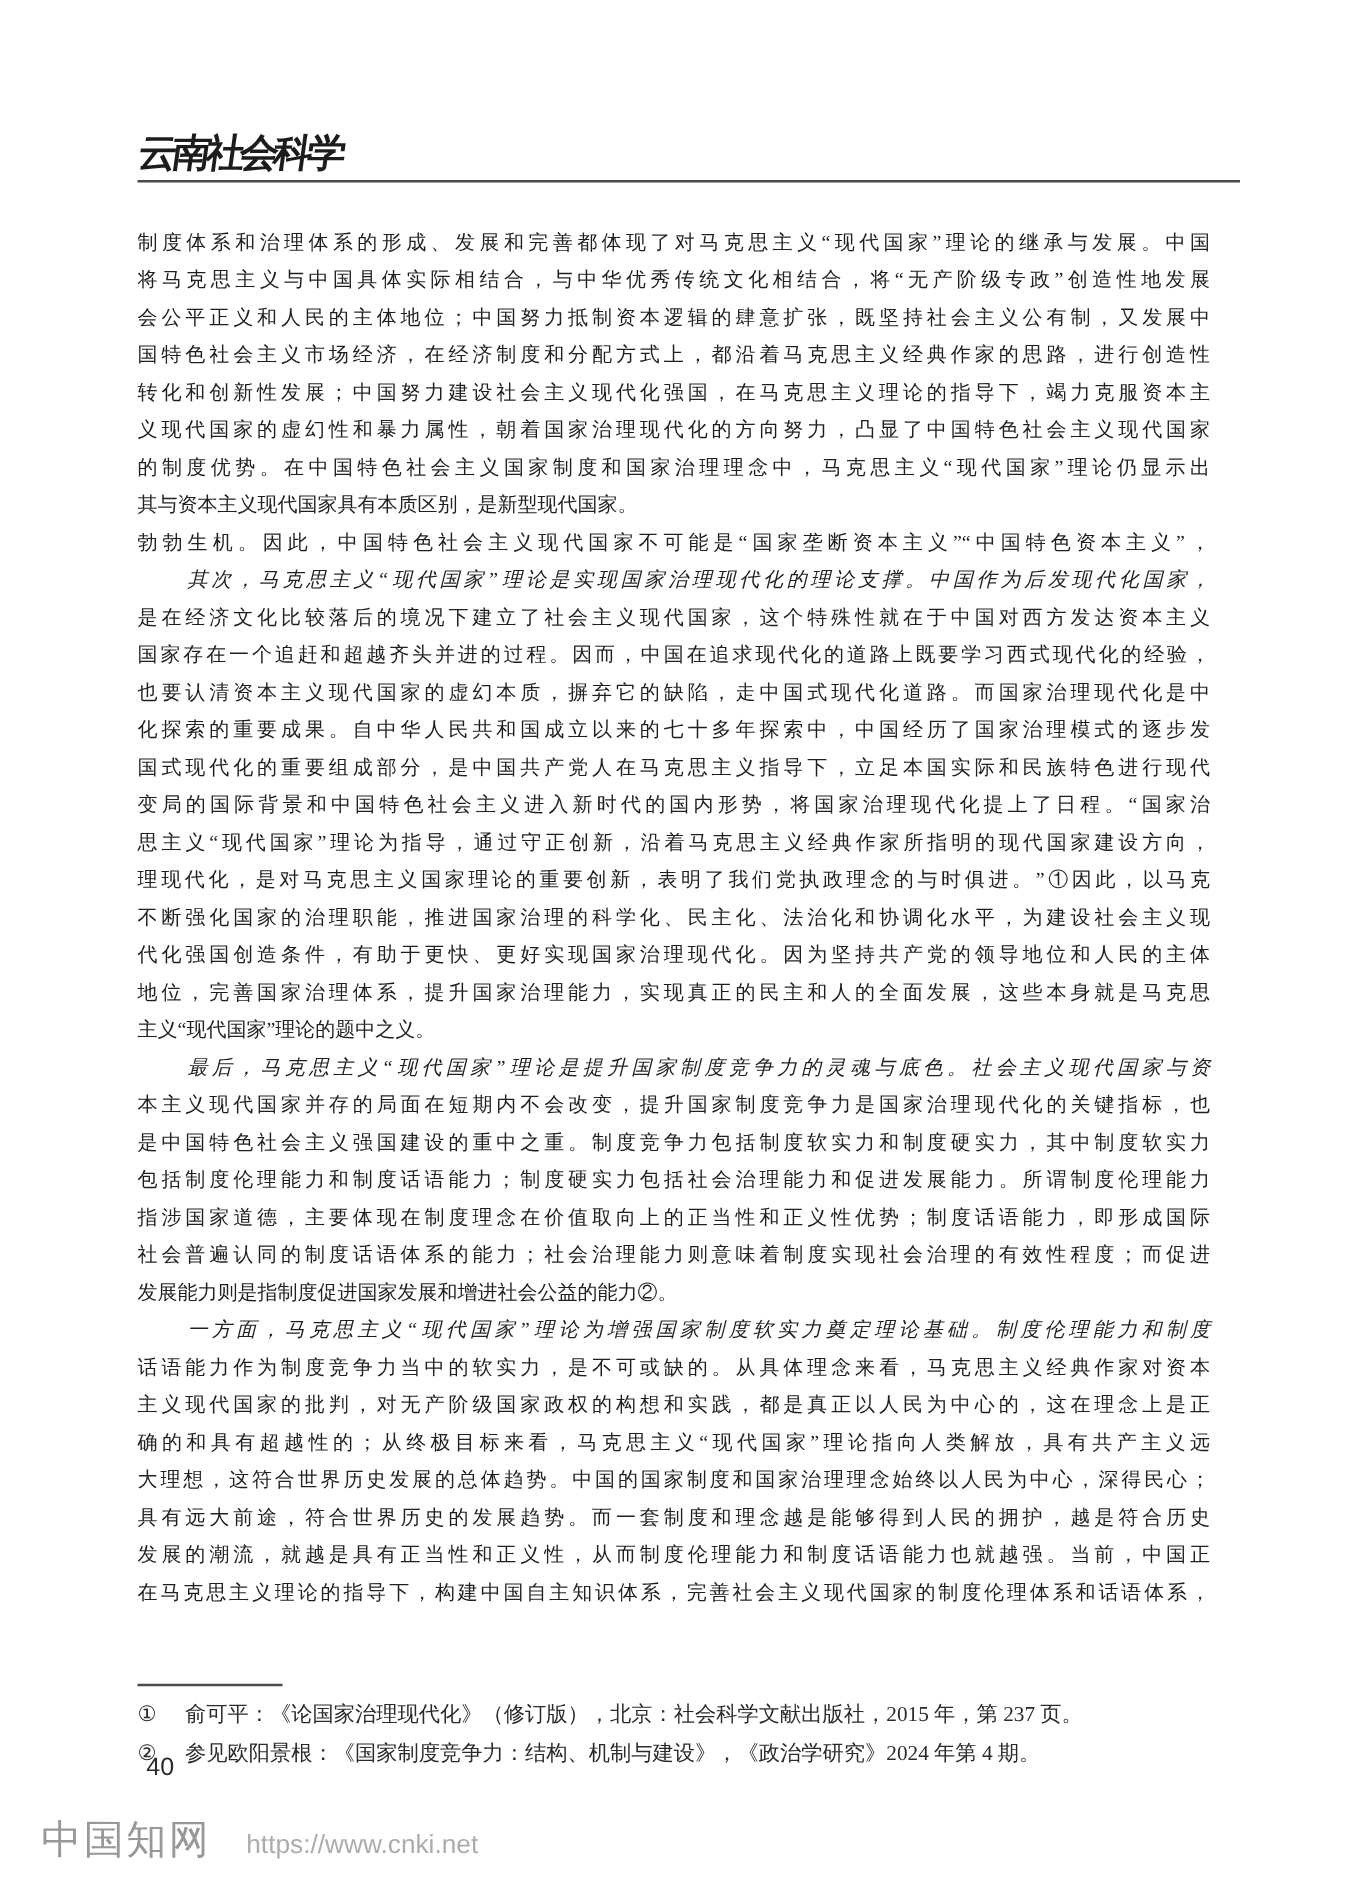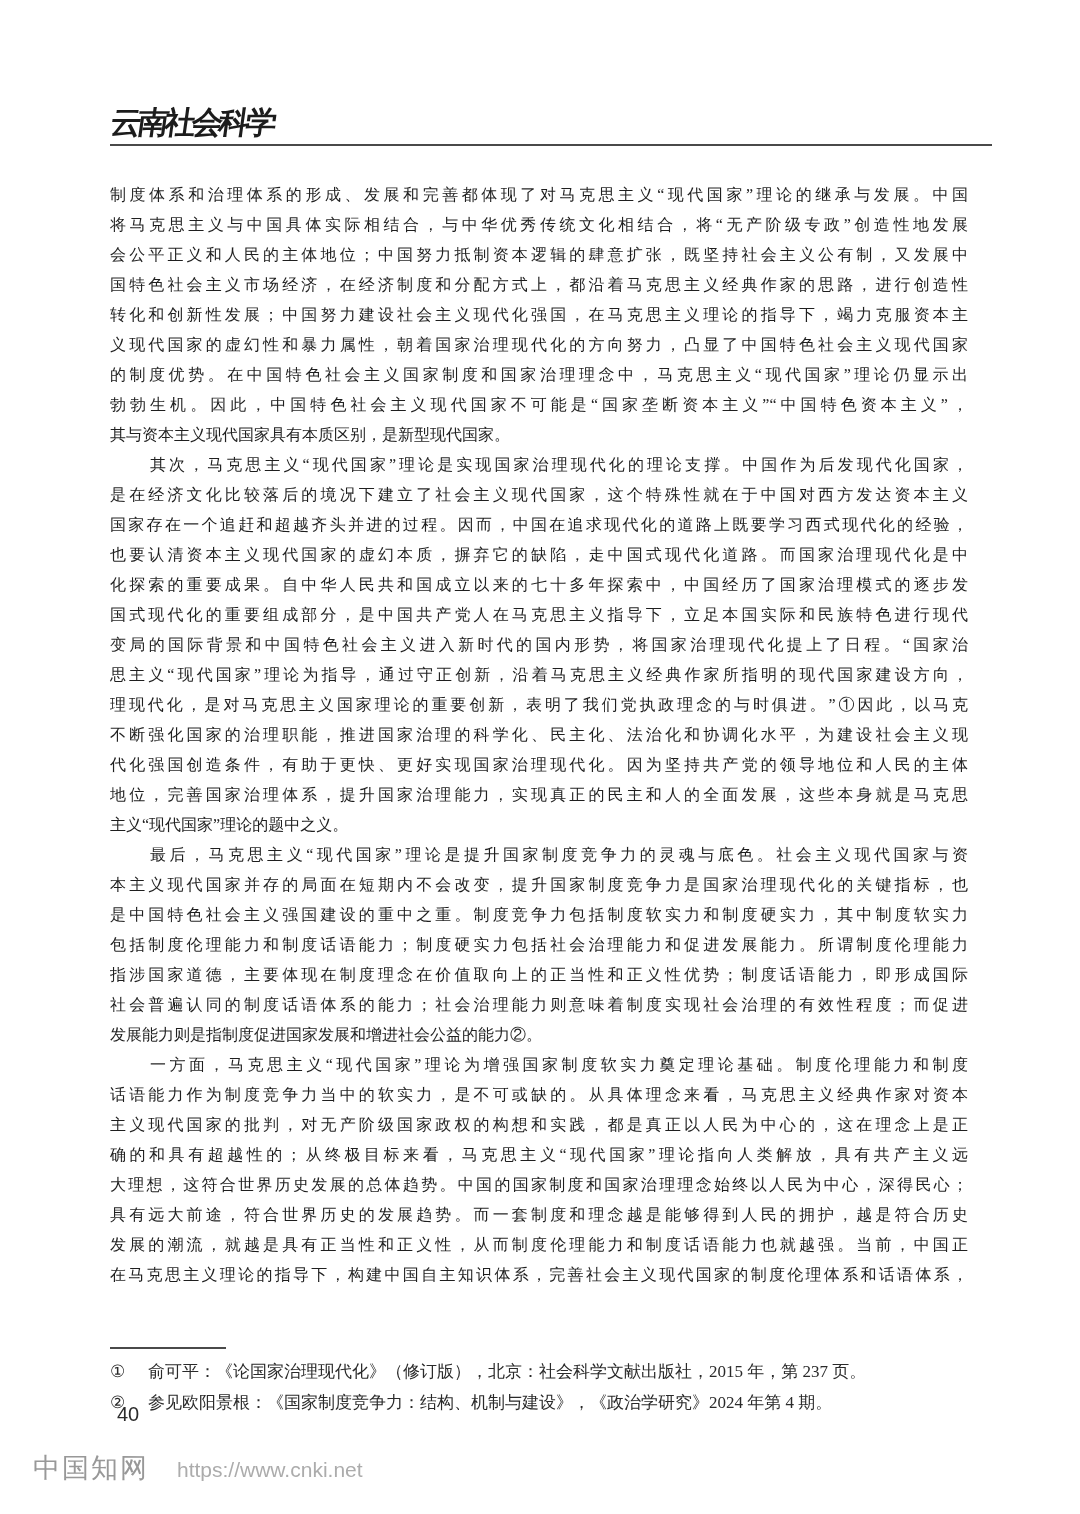--- a/index.html
+++ b/index.html
@@ -22,21 +22,21 @@
   .body-text {
     position:absolute; left:110px; top:156px; width:858px;
     font-size:16px;
     margin-top:24px;
   }
   .ln {
     height:30px; line-height:30px; white-space:nowrap;
     text-align:justify; text-align-last:justify;
     text-justify:inter-character;
   }
-  .ln.indent { text-indent:40px; }
+  .ln.indent { text-indent:40px;font-style:italic; }
   .ln.end { text-align-last:left; }
   .fn-rule {
     position:absolute; left:110px; top:1347px;
     width:116px; height:2px; background:#4a4a4a;
   }
   .footnotes {
     position:absolute; left:110px; top:1356px; width:862px;
     font-size:17px; color:#2a2a2a;
   }
   .fn-line { display:flex; line-height:31px; height:31px; white-space:nowrap; }
@@ -44,41 +44,41 @@
   .page-number {
     position:absolute; left:117px; top:1403px;
     font-family:"Liberation Sans","DejaVu Sans",sans-serif;
     font-size:20px; color:#2b2b2b;
   }
   .watermark {
     position:absolute; left:33px; top:1450px;
     display:flex; align-items:baseline; gap:28px;
     font-family:"Liberation Sans","DejaVu Sans",sans-serif;
   }
-  .wm-name { font-size:27px; color:#989898; letter-spacing:2px; }
+  .wm-name { font-size:32px; color:#989898; letter-spacing:2px; }
   .wm-url  { font-size:21px; color:#acacac; }
 </style>
 </head>
 <body>
 
 <div class="page">
 
   <div class="logo">云南社会科学</div>
   <div class="header-rule"></div>
 
   <div class="body-text">
     <div class="ln">制度体系和治理体系的形成、发展和完善都体现了对马克思主义“现代国家”理论的继承与发展。中国</div>
     <div class="ln">将马克思主义与中国具体实际相结合，与中华优秀传统文化相结合，将“无产阶级专政”创造性地发展</div>
     <div class="ln">会公平正义和人民的主体地位；中国努力抵制资本逻辑的肆意扩张，既坚持社会主义公有制，又发展中</div>
     <div class="ln">国特色社会主义市场经济，在经济制度和分配方式上，都沿着马克思主义经典作家的思路，进行创造性</div>
     <div class="ln">转化和创新性发展；中国努力建设社会主义现代化强国，在马克思主义理论的指导下，竭力克服资本主</div>
     <div class="ln">义现代国家的虚幻性和暴力属性，朝着国家治理现代化的方向努力，凸显了中国特色社会主义现代国家</div>
     <div class="ln">的制度优势。在中国特色社会主义国家制度和国家治理理念中，马克思主义“现代国家”理论仍显示出</div>
+    <div class="ln end">其与资本主义现代国家具有本质区别，是新型现代国家。</div>
     <div class="ln">勃勃生机。因此，中国特色社会主义现代国家不可能是“国家垄断资本主义”“中国特色资本主义”，</div>
-    <div class="ln end">其与资本主义现代国家具有本质区别，是新型现代国家。</div>
     <div class="ln indent">其次，马克思主义“现代国家”理论是实现国家治理现代化的理论支撑。中国作为后发现代化国家，</div>
     <div class="ln">是在经济文化比较落后的境况下建立了社会主义现代国家，这个特殊性就在于中国对西方发达资本主义</div>
     <div class="ln">国家存在一个追赶和超越齐头并进的过程。因而，中国在追求现代化的道路上既要学习西式现代化的经验，</div>
     <div class="ln">也要认清资本主义现代国家的虚幻本质，摒弃它的缺陷，走中国式现代化道路。而国家治理现代化是中</div>
     <div class="ln">化探索的重要成果。自中华人民共和国成立以来的七十多年探索中，中国经历了国家治理模式的逐步发</div>
     <div class="ln">国式现代化的重要组成部分，是中国共产党人在马克思主义指导下，立足本国实际和民族特色进行现代</div>
     <div class="ln">变局的国际背景和中国特色社会主义进入新时代的国内形势，将国家治理现代化提上了日程。“国家治</div>
     <div class="ln">思主义“现代国家”理论为指导，通过守正创新，沿着马克思主义经典作家所指明的现代国家建设方向，</div>
     <div class="ln">理现代化，是对马克思主义国家理论的重要创新，表明了我们党执政理念的与时俱进。”①因此，以马克</div>
     <div class="ln">不断强化国家的治理职能，推进国家治理的科学化、民主化、法治化和协调化水平，为建设社会主义现</div>

